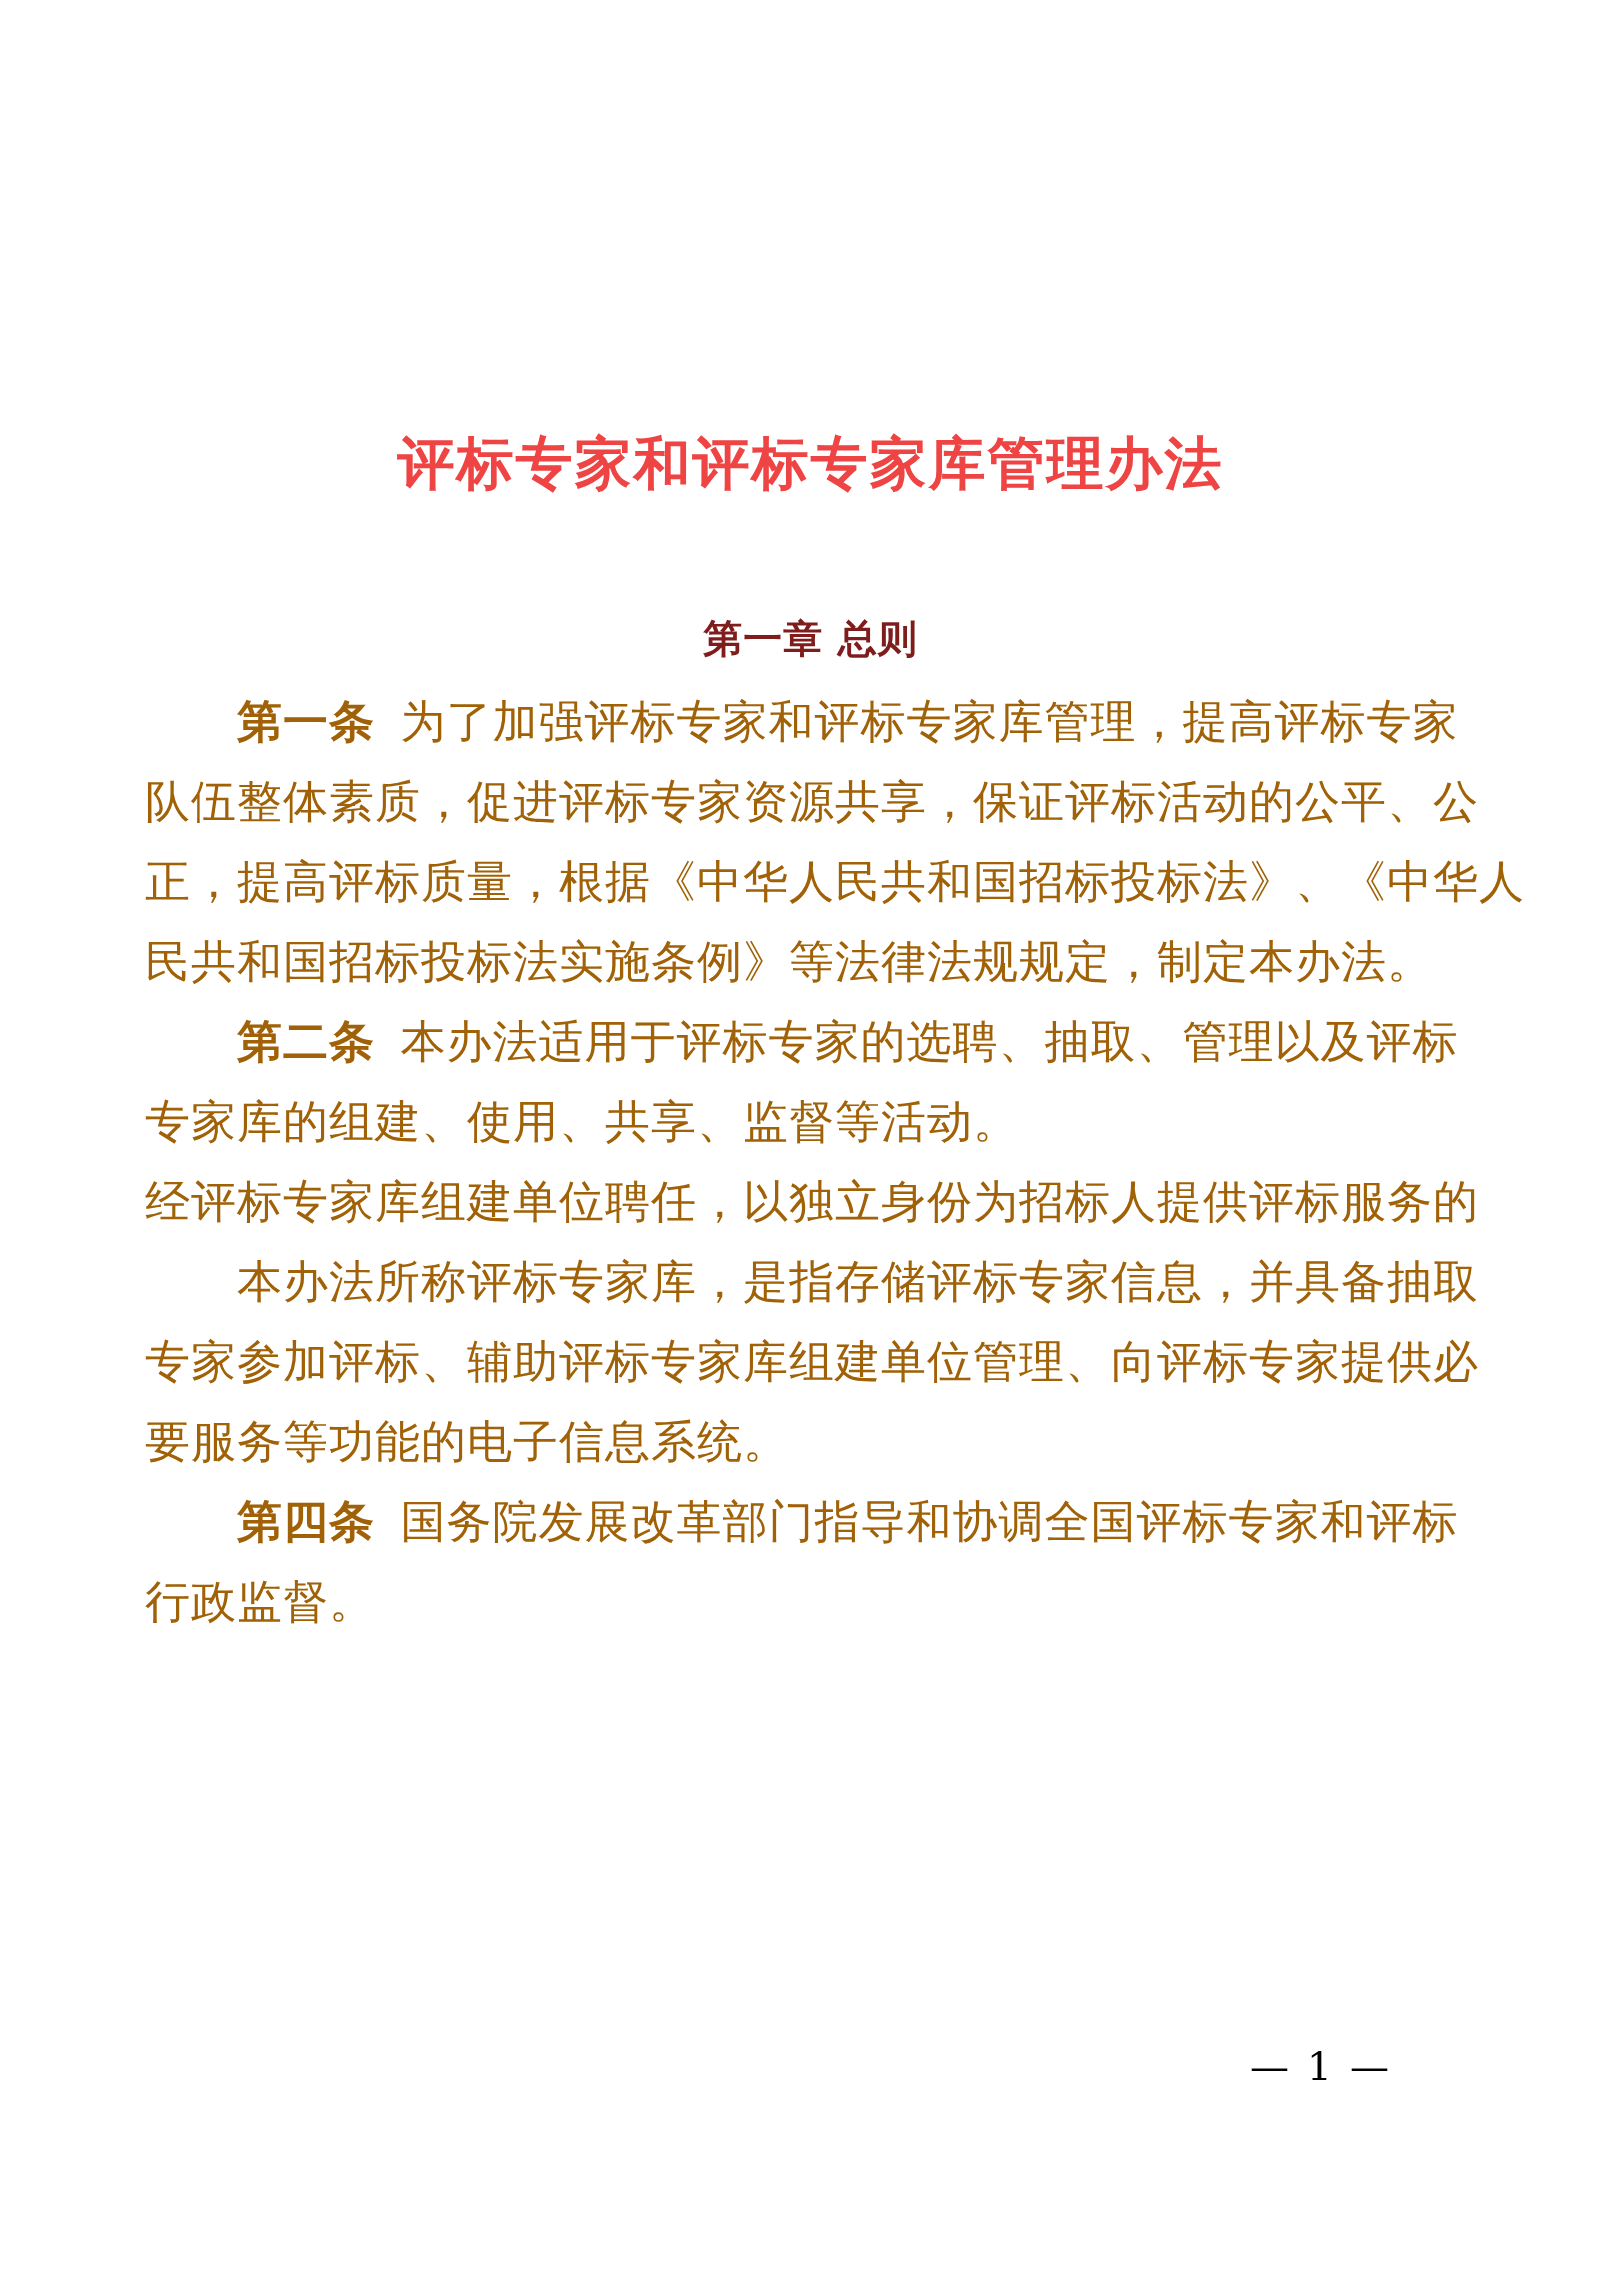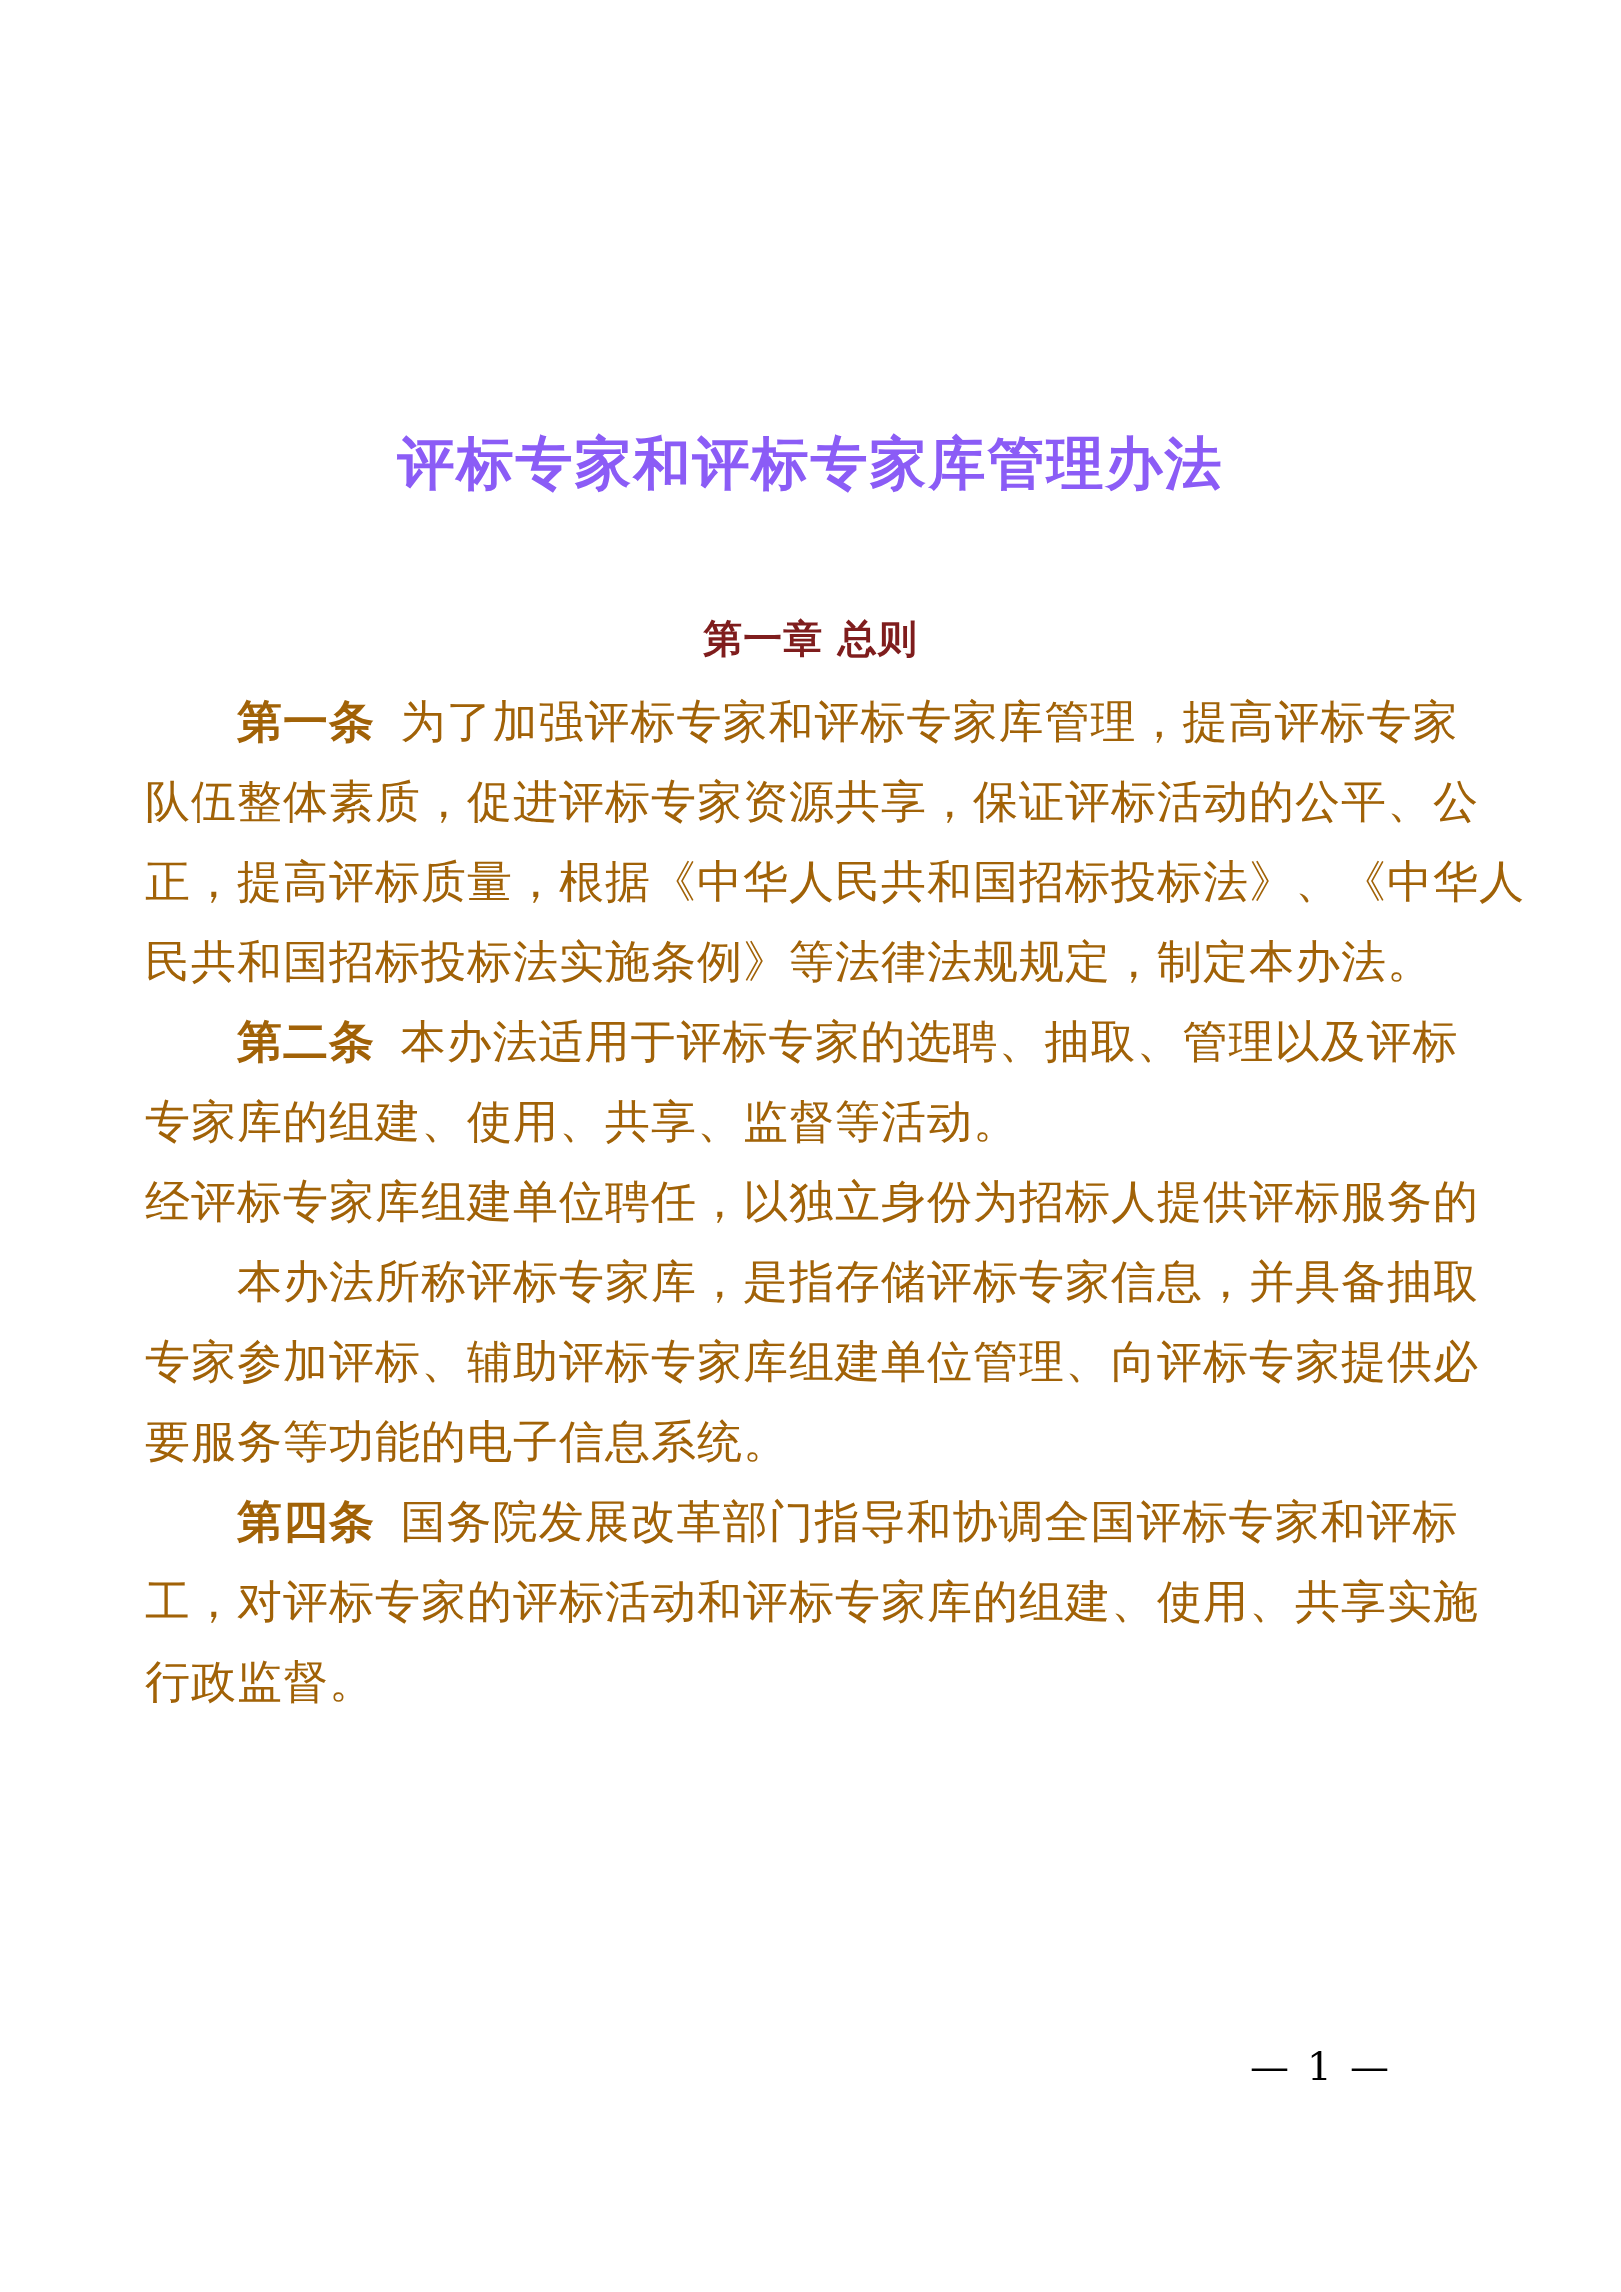--- a/index.html
+++ b/index.html
@@ -21,21 +21,21 @@
     top: 427px;
     left: 0;
     width: 100%;
     text-align: center;
     margin: 0;
     font-family: "DejaVu Serif", "Liberation Serif", serif;
     font-weight: 700;
     font-size: 57px;
     line-height: 71px;
     letter-spacing: 2px;
-    color: #8b5cf6;
+    color: #ef4444;
   }
   .chapter-heading {
     position: absolute;
     top: 615px;
     left: 0;
     width: 100%;
     text-align: center;
     margin: 0;
     font-family: "DejaVu Sans", "Liberation Sans", sans-serif;
     font-weight: 700;
@@ -92,19 +92,18 @@
       <div class="body-line"><span>队伍整体素质，促进评标专家资源共享，保证评标活动的公平、公</span></div>
       <div class="body-line"><span>正，提高评标质量，根据《中华人民共和国招标投标法》、《中华人</span></div>
       <div class="body-line"><span>民共和国招标投标法实施条例》等法律法规规定，制定本办法。</span></div>
       <div class="body-line first"><span class="article-number">第二条</span><span>本办法适用于评标专家的选聘、抽取、管理以及评标</span></div>
       <div class="body-line"><span>专家库的组建、使用、共享、监督等活动。</span></div>
       <div class="body-line"><span>经评标专家库组建单位聘任，以独立身份为招标人提供评标服务的</span></div>
       <div class="body-line first"><span>本办法所称评标专家库，是指存储评标专家信息，并具备抽取</span></div>
       <div class="body-line"><span>专家参加评标、辅助评标专家库组建单位管理、向评标专家提供必</span></div>
       <div class="body-line"><span>要服务等功能的电子信息系统。</span></div>
       <div class="body-line first"><span class="article-number">第四条</span><span>国务院发展改革部门指导和协调全国评标专家和评标</span></div>
-      <div class="body-line"><span>工，对评标专家的评标活动和评标专家库的组建、使用、共享实施</span></div>
       <div class="body-line"><span>行政监督。</span></div>
     </div>
 
   <div class="page-number">— 1 —</div>
 </div>
 
 
 </body></html>

